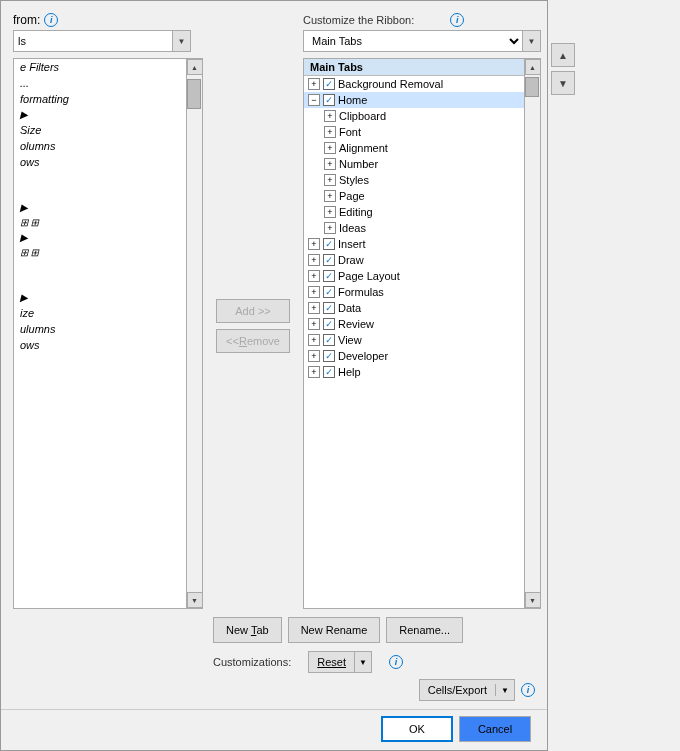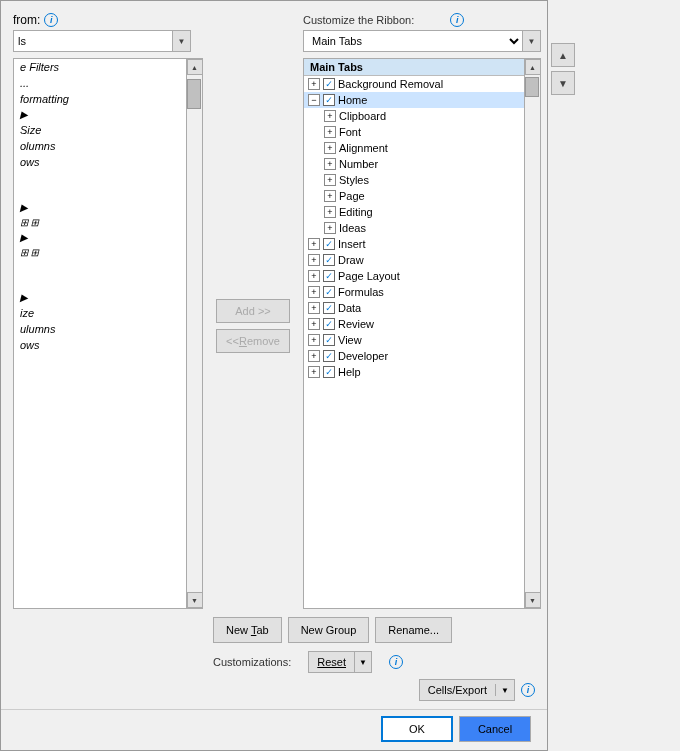--- a/index.html
+++ b/index.html
@@ -671,21 +671,21 @@
   </div>
 
   <div class="bottom-area">
     <div class="bottom-right">
 
       <div class="new-tab-row">
         <button class="bottom-btn">
           <span>New <u>T</u>ab</span>
         </button>
         <button class="bottom-btn">
-          <span>New Group</span>
+          <span>New Rename</span>
         </button>
         <button class="bottom-btn">
           <span>Rename...</span>
         </button>
       </div>
 
       <div class="customizations-row">
         <span class="customizations-label">Customizations:</span>
         <div class="reset-dropdown">
           <button class="reset-btn">Reset</button>

